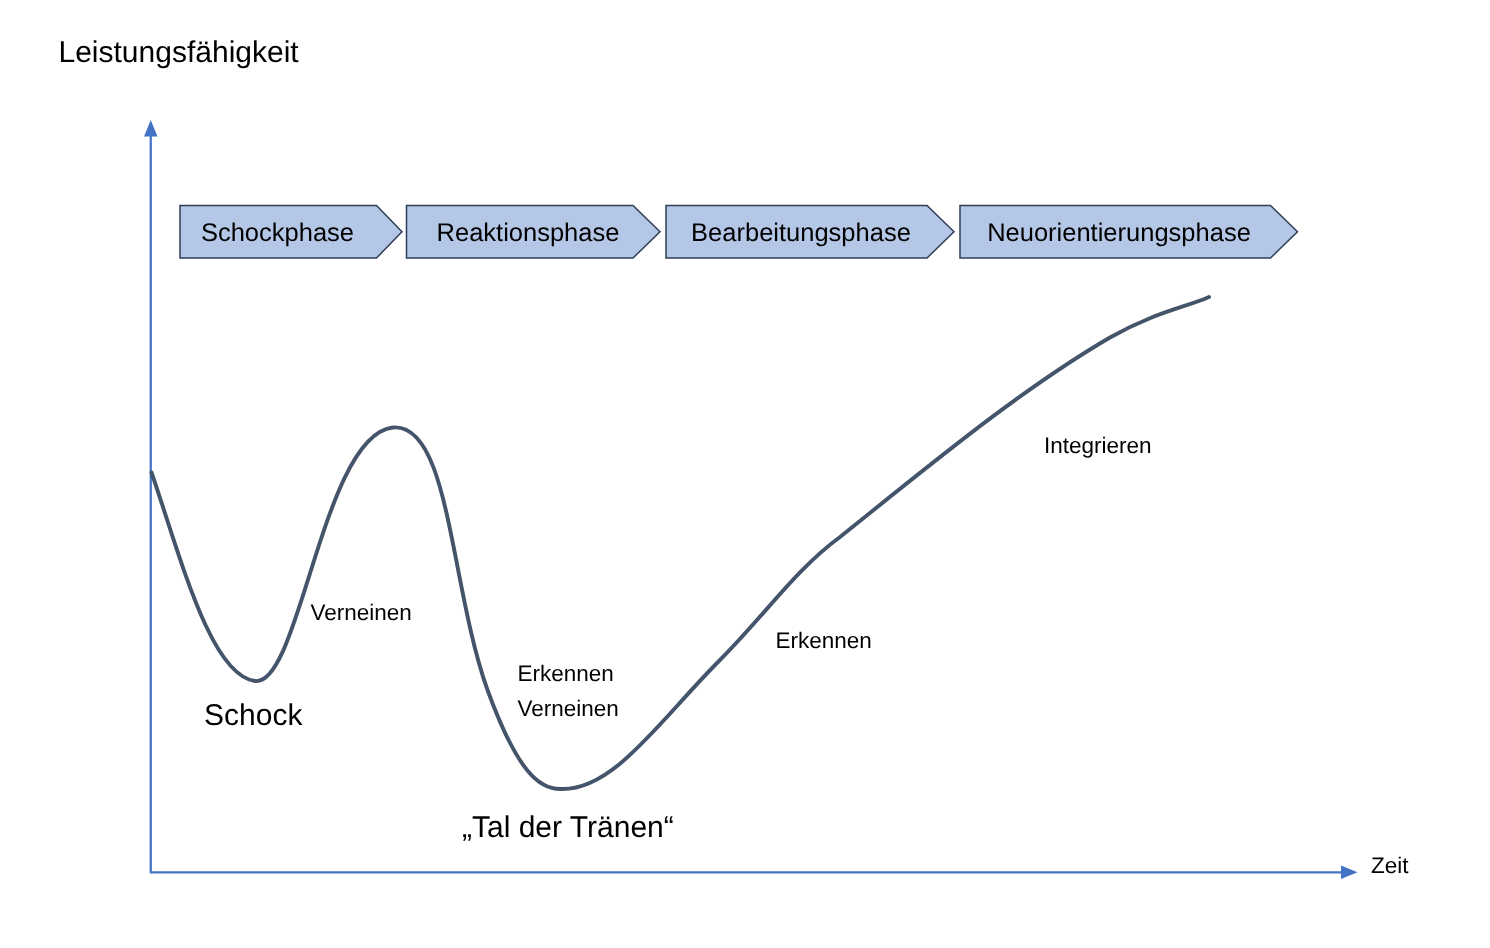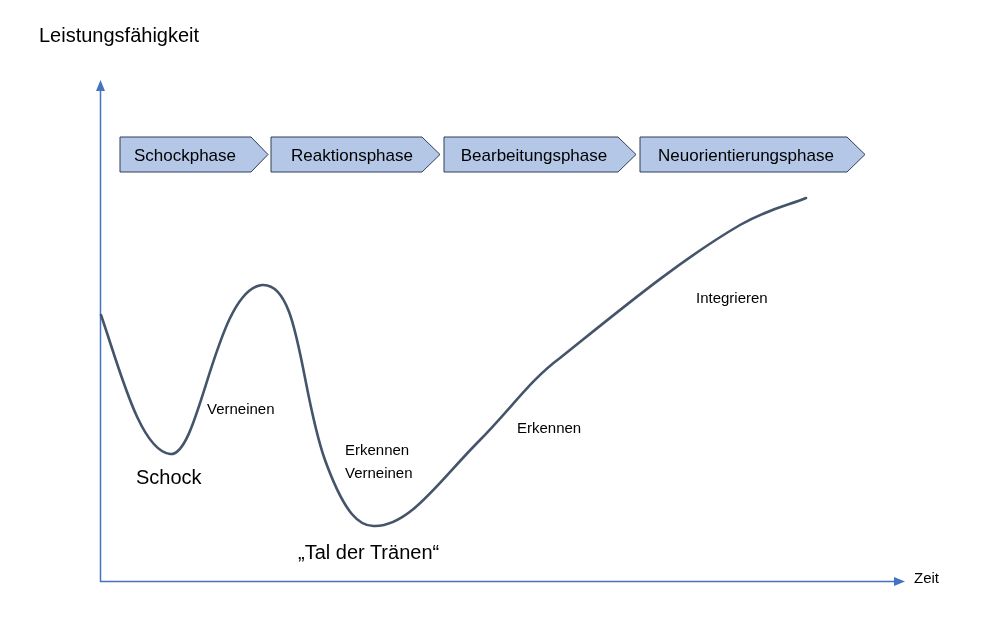--- a/index.html
+++ b/index.html
@@ -59,17 +59,17 @@
            C620,310 680,260 740,225
            C770,208 790,205 806,198" fill="none" stroke="#44546A" stroke-width="2.6" stroke-linecap="round"></path>
 </svg>
 
 <div class="abs annot-big" style="left:136px; top:466px;">Schock</div>
 <div class="abs annot" style="left:207px; top:400px;">Verneinen</div>
 <div class="abs annot" style="left:345px; top:438px; line-height:23px;">
   <div>Erkennen</div>
   <div>Verneinen</div>
 </div>
-<div class="abs annot-big" style="left:298px; top:541px;">„Tal der Tränen“</div>
+<div class="abs annot-big" style="left:308px; top:541px;">„Tal der Tränen“</div>
 <div class="abs annot" style="left:517px; top:419px;">Erkennen</div>
 <div class="abs annot" style="left:684px; top:289px;margin-left:12px;">Integrieren</div>
 
 <div class="abs xlabel">Zeit</div>
 
 </body></html>

